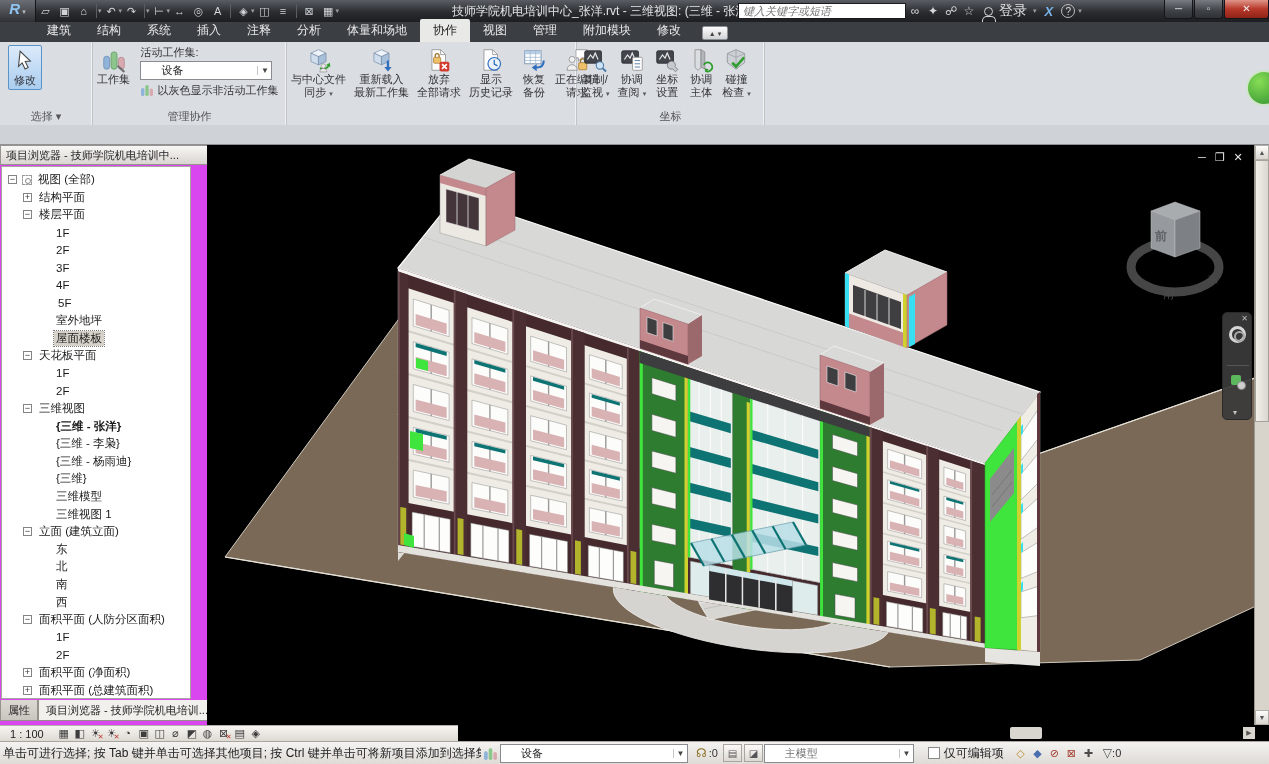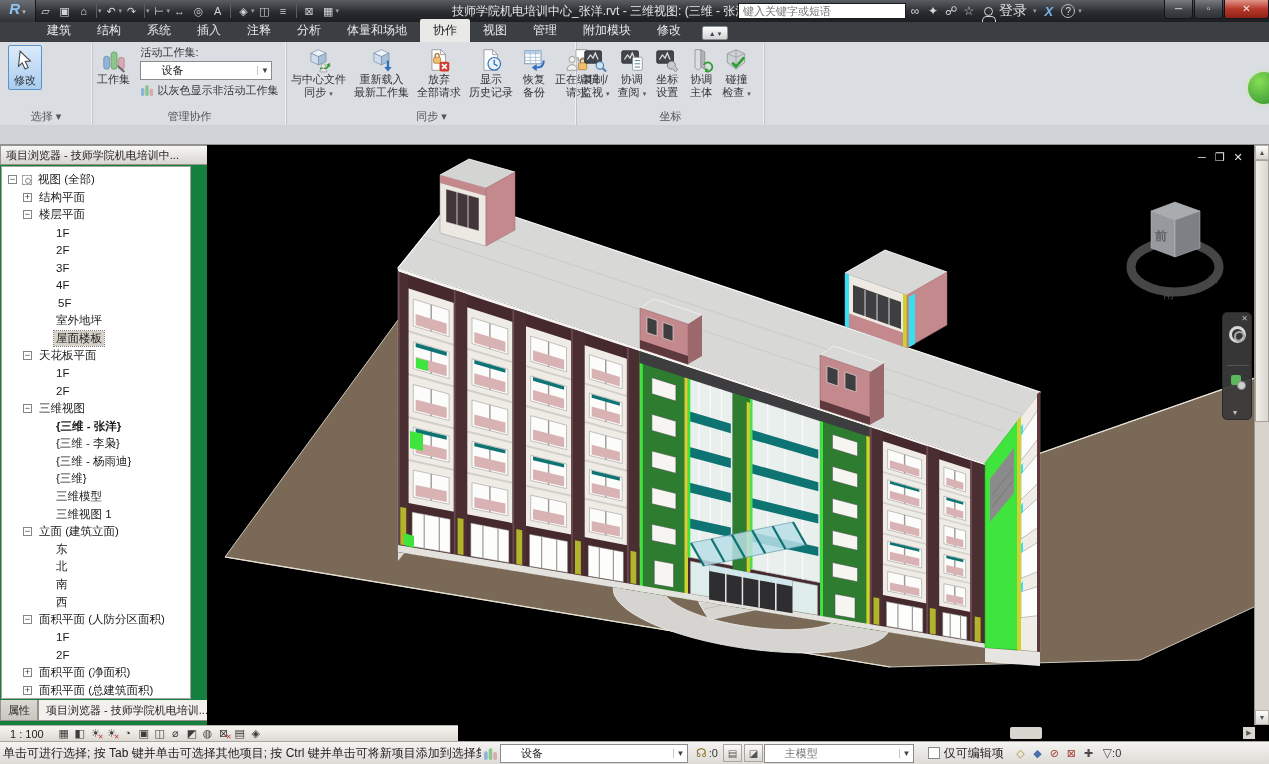--- a/index.html
+++ b/index.html
@@ -11,21 +11,21 @@
   #titlebar { position:absolute; left:0; top:0; width:1269px; height:22px;
     background:linear-gradient(#5a5e64,#2a2c30 55%,#1c1e21); display:flex; align-items:center; color:#d6d8da; }
   #appbtn { width:36px; height:22px; text-align:center; font-weight:bold; font-style:italic; font-size:15px;
     color:#8fc3f0; background:linear-gradient(#6a6e74,#2e3034); border-right:1px solid #15161a; cursor:default; }
   #qat { display:flex; align-items:center; height:22px; }
   #qat .qi { width:17px; height:18px; font-size:11px; line-height:18px; text-align:center; color:#cfd2d6; margin:0 1px; }
   #qat .sep { width:1px; height:14px; background:#101114; margin:0 3px; border-right:1px solid #5a5d62; }
   #qat .dd { font-size:7px; color:#9a9da2; margin-left:-2px; }
   #wtitle { position:absolute; left:452px; top:0; height:22px; line-height:22px; font-size:12px; color:#e3e4e6; white-space:nowrap; }
   #infocenter { position:absolute; left:738px; top:1px; height:20px; display:flex; align-items:center; }
-  #searchbox { width:168px; height:16px; font-size:11px; color:#8a8a8a;
+  #searchbox { width:168px; height:16px; font-size:11px; font-style:italic; color:#8a8a8a;
     border:1px solid #1a1b1e; background:#fff; padding:6px 4px; }
   .ici { width:18px; text-align:center; font-size:12px; color:#d3d5d8; }
   .iperson { width:9px; height:9px; border:1.5px solid #d3d5d8; border-radius:50%; margin:0 2px 0 6px; position:relative; }
   .iperson:after { content:""; position:absolute; left:-3px; top:8px; width:12px; height:5px; border:1.5px solid #d3d5d8; border-bottom:none; border-radius:5px 5px 0 0; }
   #signin { font-size:14px; color:#e0e1e3; margin:0 6px 0 4px; }
   .xlogo { color:#79b3e8; font-weight:bold; font-style:italic; font-size:13px; margin:0 8px; }
   .helpc { width:14px; height:14px; border:1px solid #b9bbbe; border-radius:50%; font-size:10px; line-height:13px; text-align:center; color:#d9dadc; }
   #winbtns { position:absolute; right:0; top:0; display:flex; }
   .wb { width:29px; height:19px; border:1px solid #14151a; border-top:none; color:#eee; font-size:10px; line-height:17px;
     text-align:center; background:linear-gradient(#787c82,#3e4146 60%,#2e3135); border-radius:0 0 3px 3px; margin-left:1px; }
@@ -62,21 +62,21 @@
 
   
   #optionsbar { position:absolute; left:0; top:125px; width:1269px; height:20px; background:#cfd3d7; border-bottom:1px solid #8e9196; }
   #greenbadge { position:absolute; left:1246px; top:70px; width:36px; height:36px; border-radius:50%;
     background:radial-gradient(circle at 35% 30%, #86dd55, #2f8f2f); border:2px solid #cfe4c8; z-index:5; }
 
   
   #main { position:absolute; left:0; top:145px; width:1269px; height:580px; }
 
   
-  #browser { position:absolute; left:0; top:0; width:243px; height:580px; background:#15803d; border-right:1px solid #77756f; }
+  #browser { position:absolute; left:0; top:0; width:243px; height:580px; background:#d946ef; border-right:1px solid #77756f; }
   #btitle { height:20px; background:linear-gradient(#f8f7f5,#d9d6d1); border:1px solid #98958f; display:flex; align-items:center; font-size:11px; color:#222; }
   #btitle .t { flex:1; padding-left:5px; white-space:nowrap; overflow:hidden; }
   #btitle .x { width:16px; font-size:10px; color:#333; text-align:center; }
   #btree { position:absolute; left:1px; top:21px; width:190px; height:533px; background:#fff; border:1px solid #a9a6a0; overflow:hidden; padding-top:4px; }
   .trow { height:17.6px; display:flex; align-items:center; font-size:11.5px; color:#1a1a1a; white-space:nowrap; }
   .exp { width:9px; height:9px; border:1px solid #848484; background:#fff; font-size:9px; line-height:7px; text-align:center; color:#333; margin-right:5px; flex:none; }
   .noexp { width:16px; flex:none; }
   .rooticon { width:10px; height:10px; border:1px dashed #999; margin-right:4px; flex:none; position:relative; }
   .rooticon:after { content:""; position:absolute; left:2px; top:2px; width:4px; height:4px; border:1px solid #888; border-radius:50%; }
   .tlabel { padding:0 2px; }
@@ -304,21 +304,20 @@
               <circle cx="7.5" cy="11.5" r="2.8" fill="#f0f0f0" stroke="#8a8a8a" stroke-width=".7"></circle>
               <path d="M2.8 21.5c0-3.2 2.1-5.2 4.7-5.2s4.7 2 4.7 5.2Z" fill="#f0f0f0" stroke="#8a8a8a" stroke-width=".7"></path>
               <path d="M11 2.5h10.5v7.5h-5l-3.2 3v-3H11Z" fill="#fff" stroke="#8a8a8a" stroke-width=".7"></path>
               <rect x="13.5" y="14.5" width="7.5" height="6.5" rx="1" fill="#efc06a" stroke="#9a6a1f" stroke-width=".6"></rect>
               <path d="M15.2 14.5v-1.7a2 2 0 0 1 4 0v1.7" fill="none" stroke="#9a6a1f" stroke-width="1"></path>
             </svg>
  <span class="blbl">正在编辑</span>
  <span class="blbl">请求</span>
           </div>
         </div>
-      <div class="plabel">同步 ▾</div>
     </div>
 
     <div class="rpanel" id="coordpanel">
       <div class="panelbtns" id="coordbtns">
           <div class="bigbtn">
  <svg class="bicon" viewBox="0 0 24 24">
               <rect x="2.5" y="3.5" width="15.5" height="11.5" rx="1.4" fill="#42464c" stroke="#23262a" stroke-width=".7"></rect>
               <path d="M5 11.5l2.8-4.2 2.4 3 2-4.8 2.6 6" fill="none" stroke="#e8e8e8" stroke-width="1.1"></path>
               <circle cx="16.5" cy="17" r="3.4" fill="#cfe3f5" stroke="#4a7ba8" stroke-width="1"></circle>
               <path d="M19 19.6l3.2 3" stroke="#4a7ba8" stroke-width="1.7"></path>

